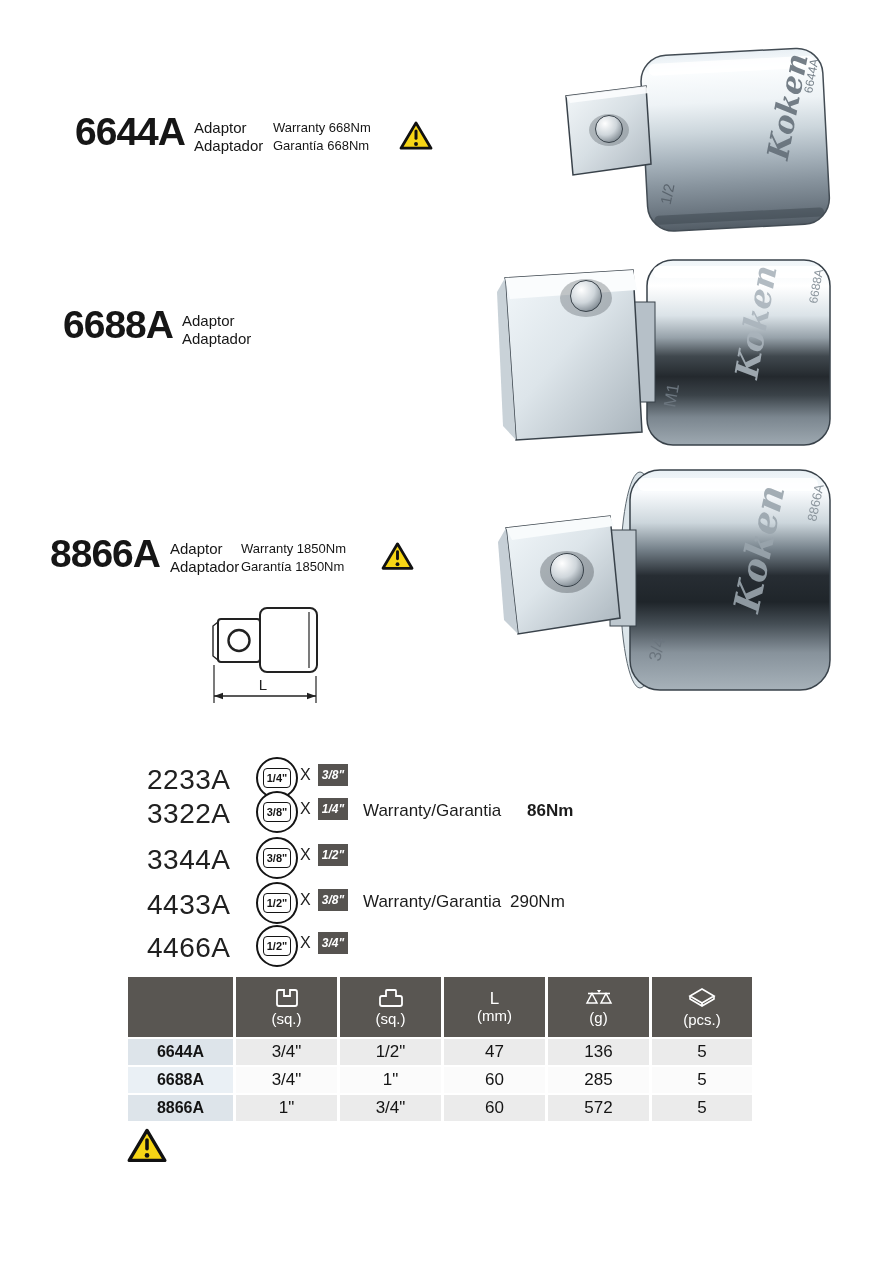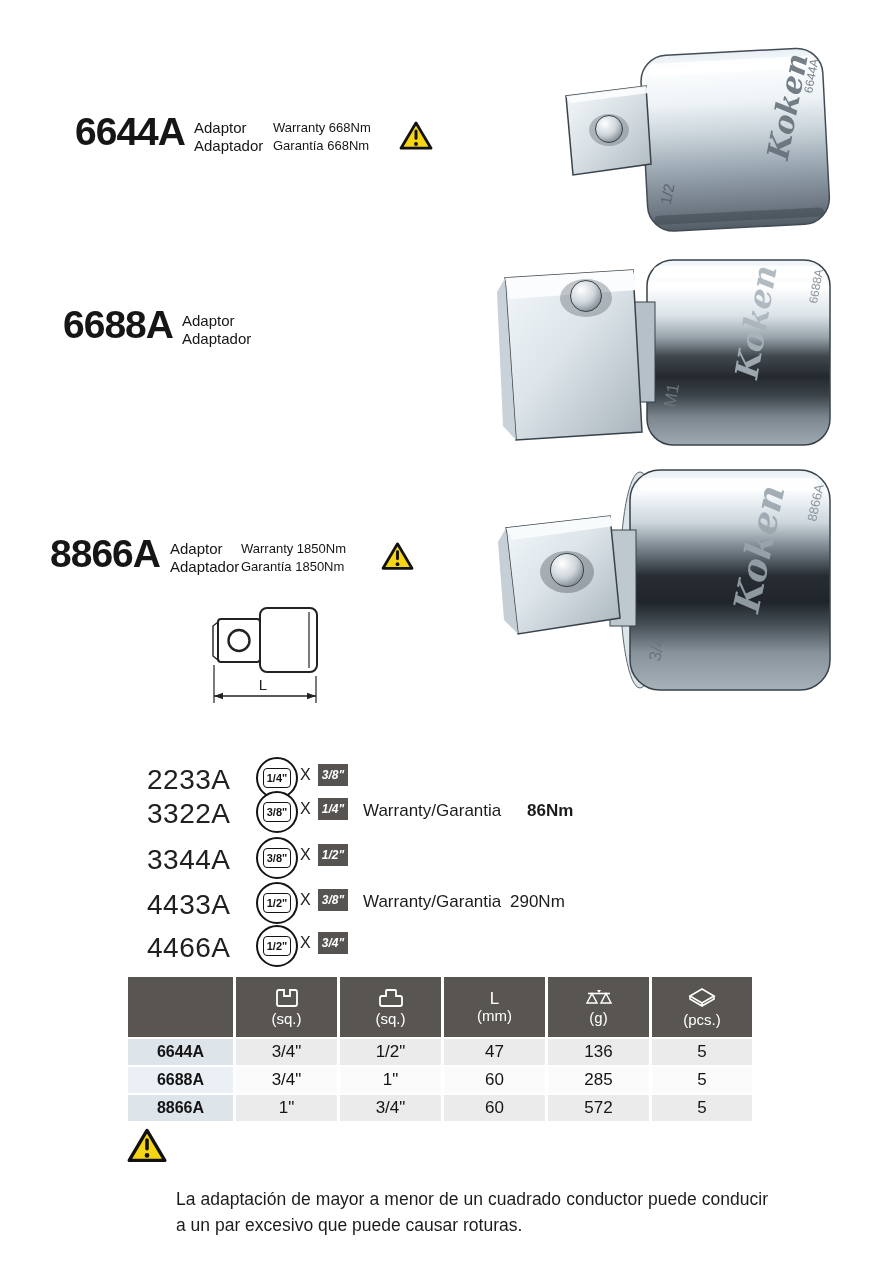--- a/index.html
+++ b/index.html
@@ -319,15 +319,14 @@
         <td>5</td>
       </tr>
     </tbody>
   </table>
 
   <svg class="abs" style="left:127px; top:1128px;" width="40" height="36" viewBox="0 0 36 32">
     <path d="M18,2 L34,29 L2,29 Z" fill="#f6d515" stroke="#111111" stroke-width="3" stroke-linejoin="round"></path>
     <rect x="16.4" y="9" width="3.2" height="11" rx="1.6" fill="#111111"></rect>
     <circle cx="18" cy="24.5" r="2.1" fill="#111111"></circle>
   </svg>
-  <div class="note-es">La adaptación de mayor a menor de un cuadrado conductor puede conducir a un par excesivo que puede causar roturas.</div>
 
 </div>
 
 </body></html>

